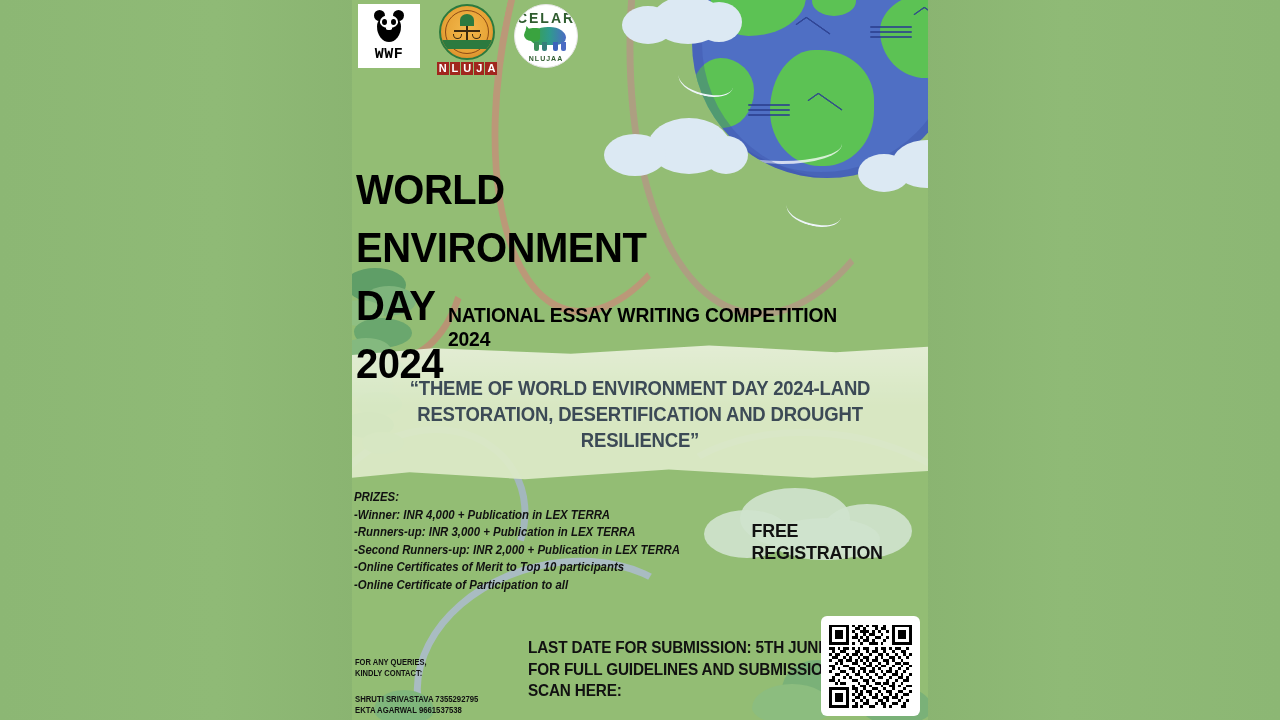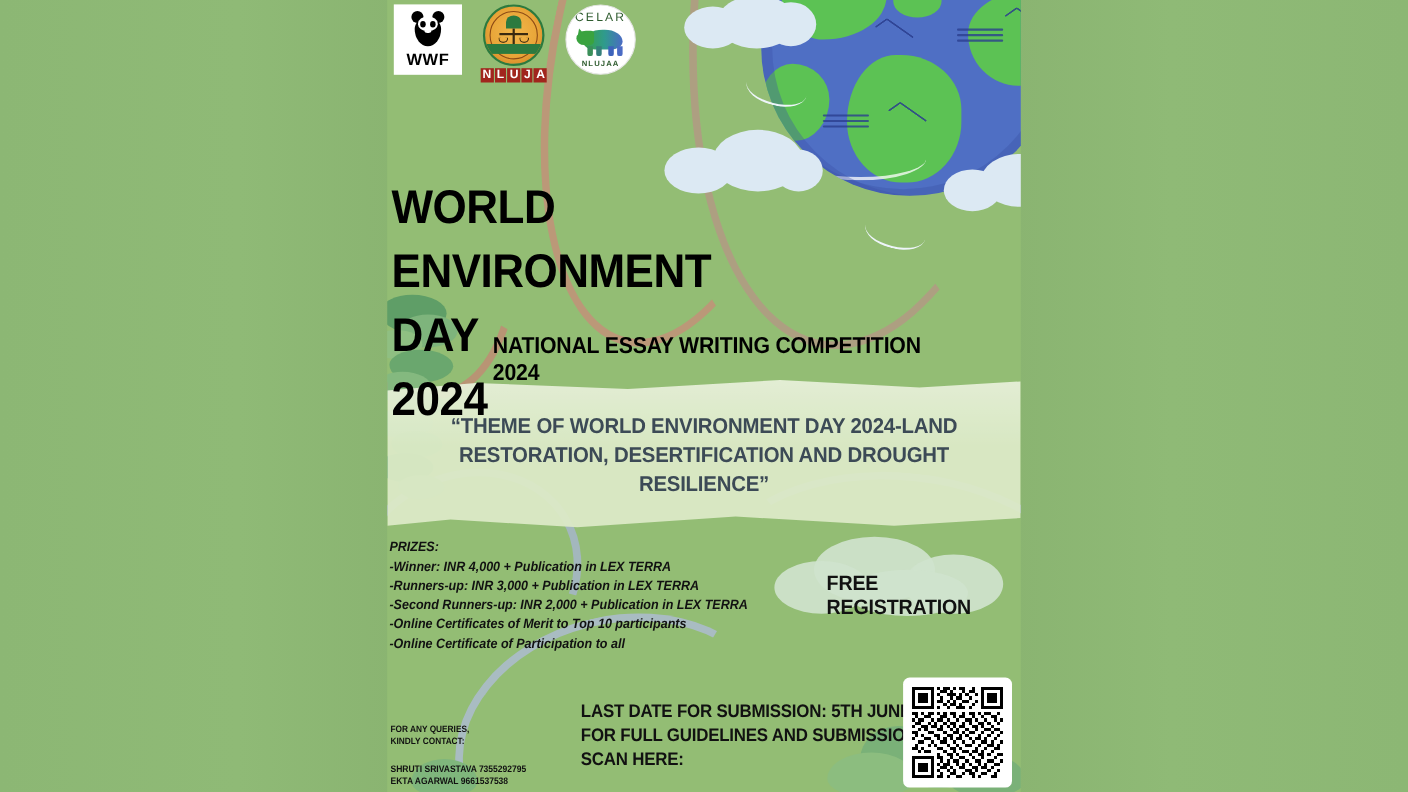--- a/index.html
+++ b/index.html
@@ -135,21 +135,21 @@
                  background:#000; border-radius:50%; }
   .panda .face{ position:absolute; left:9px; top:8px; width:18px; height:13px;
                 background:#fff; border-radius:50% 50% 45% 45%; }
   .panda .eye-l{ position:absolute; left:11px; top:12px; width:5px; height:6px;
                  background:#000; border-radius:50%; }
   .panda .eye-r{ position:absolute; left:20px; top:12px; width:5px; height:6px;
                  background:#000; border-radius:50%; }
   .panda .snout{ position:absolute; left:15px; top:19px; width:6px; height:4px;
                  background:#fff; border-radius:40%; }
   .wwf-word{ font-weight:bold; font-size:15px; letter-spacing:.5px; color:#000;
-             line-height:1; margin-top:2px; font-family:Liberation Sans, sans-serif; }
+             line-height:1; margin-top:2px; font-family:Liberation Mono, monospace; }
 
   .logo-nluja{ width:70px; height:72px; position:relative; }
   .seal{ width:56px; height:56px; margin:0 auto; border-radius:50%;
          background:radial-gradient(circle at 50% 45%, #f2b84c 0%, #e8a437 58%, #c8761f 100%);
          border:2px solid #2c7a3f; position:relative; overflow:hidden; }
   .seal .ring{ position:absolute; inset:4px; border-radius:50%; border:1px solid #8c4a15; }
   .seal .dome{ position:absolute; left:50%; top:8px; transform:translateX(-50%);
                width:14px; height:12px; border-radius:50% 50% 0 0; background:#2c7a3f; }
   .seal .scales{ position:absolute; left:50%; top:20px; transform:translateX(-50%);
                  width:26px; height:20px; }
@@ -160,21 +160,21 @@
   .seal .scales .pl{ left:-1px; } .seal .scales .pr{ right:-1px; }
   .seal .band{ position:absolute; left:0; bottom:9px; width:100%; height:9px;
                background:#2c7a3f; }
   .nluja-word{ margin-top:2px; display:flex; justify-content:center; gap:1px; }
   .nluja-word span{ background:#a1261d; color:#fff; font-weight:bold; font-size:11px;
                     line-height:13px; padding:0 2px; font-family:"Liberation Sans", sans-serif; }
 
   .logo-celar{ width:64px; height:64px; border-radius:50%; background:#fff;
                position:relative; overflow:hidden; border:1px solid #e6e6e6; }
   .celar-top{ position:absolute; top:5px; left:0; width:100%; text-align:center;
-              font-size:11px; font-weight:normal; color:#2f5c2f; letter-spacing:2px; }
+              font-size:14px; font-weight:bold; color:#2f5c2f; letter-spacing:2px; }
   .celar-bot{ position:absolute; bottom:5px; left:0; width:100%; text-align:center;
               font-size:7px; font-weight:bold; color:#2f5c2f; letter-spacing:1px; }
   .rhino{ position:absolute; left:9px; top:18px; width:46px; height:28px; }
   .rhino .bod{ position:absolute; left:6px; top:4px; width:36px; height:18px;
                background:linear-gradient(90deg,#3aa33f,#2f9a8e 55%,#4b6bc4);
                border-radius:50% 45% 30% 30%/60% 60% 40% 40%; }
   .rhino .hd{ position:absolute; left:0; top:5px; width:16px; height:13px;
               background:#3aa33f; border-radius:60% 20% 30% 50%; }
   .rhino .horn{ position:absolute; left:-1px; top:3px; width:0; height:0;
                 border-left:5px solid transparent; border-right:3px solid transparent;

